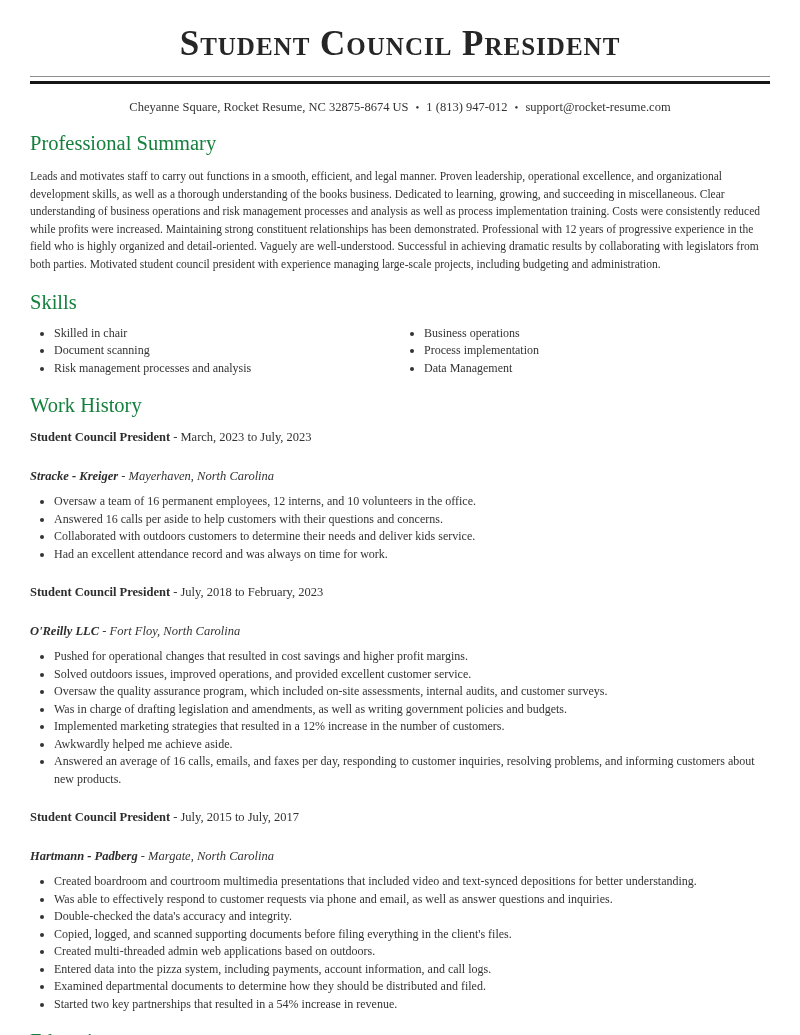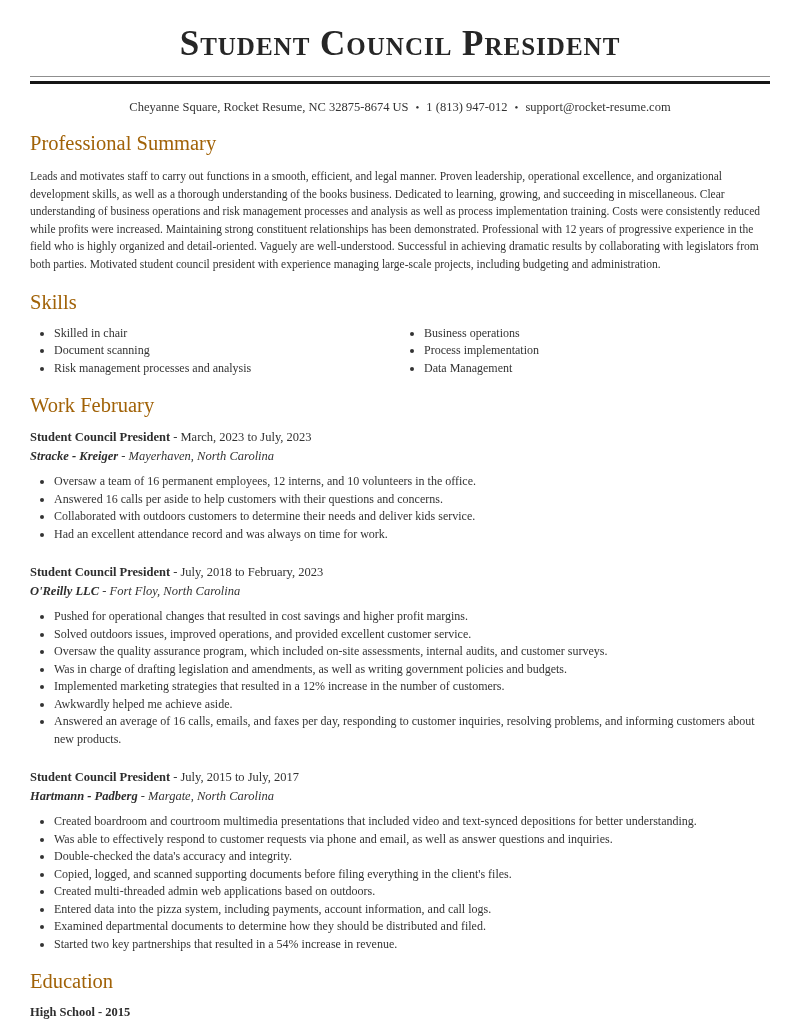--- a/index.html
+++ b/index.html
@@ -33,21 +33,21 @@
     color: #333333;
   }
   .contact-line .sep { padding: 0 7px; font-size: 11px; color: #333333; }
 
   
   .section-heading {
     margin: 18px 0 0 0;
     font-size: 20.5px;
     font-weight: 400;
     line-height: 21px;
-    color: #a16207;
+    color: #15803d;
   }
   .summary-text {
     margin: 14px 0 16px 0;
     font-size: 11.5px;
     line-height: 17.6px;
     color: #333333;
   }
 
   
   .skills-columns { display: flex; margin-top: 12px; }
@@ -58,21 +58,21 @@
     line-height: 17.5px;
     color: #333333;
   }
 
   
   .job { margin-top: 20px; }
   .job.first { margin-top: 12px; }
   .job-title-line { font-size: 12.5px; line-height: 19px; }
   .job-title { font-weight: bold; color: #2e2e2e; }
   .job-dates { font-weight: normal; color: #333333; margin-top: 30px; }
-  .job-company-line { font-size: 12.5px; line-height: 19px; font-style: italic; }
+  .job-company-line { font-size: 12.5px; line-height: 19px; font-style: italic; margin-top: 20px; }
   .company-name { font-weight: bold; color: #2e2e2e; }
   .job-location { color: #333333; }
   .job ul.bullet-list { margin-top: 7px; }
 
   
   .education-entry {
     margin-top: 12px;
     font-size: 12.5px;
     font-weight: bold;
     line-height: 17px;
@@ -110,21 +110,21 @@
       </ul>
       <ul class="bullet-list">
         <li>Business operations</li>
         <li>Process implementation</li>
         <li>Data Management</li>
       </ul>
     </div>
   </div>
 
   <div>
-    <h2 class="section-heading">Work February</h2>
+    <h2 class="section-heading">Work History</h2>
 
     <div class="job first">
       <div class="job-title-line">
         <span class="job-title">Student Council President</span><span class="job-dates"> - March, 2023 to July, 2023</span>
       </div>
       <div class="job-company-line">
         <span class="company-name">Stracke - Kreiger</span><span class="job-location"> - Mayerhaven, North Carolina</span>
       </div>
       <ul class="bullet-list">
         <li>Oversaw a team of 16 permanent employees, 12 interns, and 10 volunteers in the office.</li>

